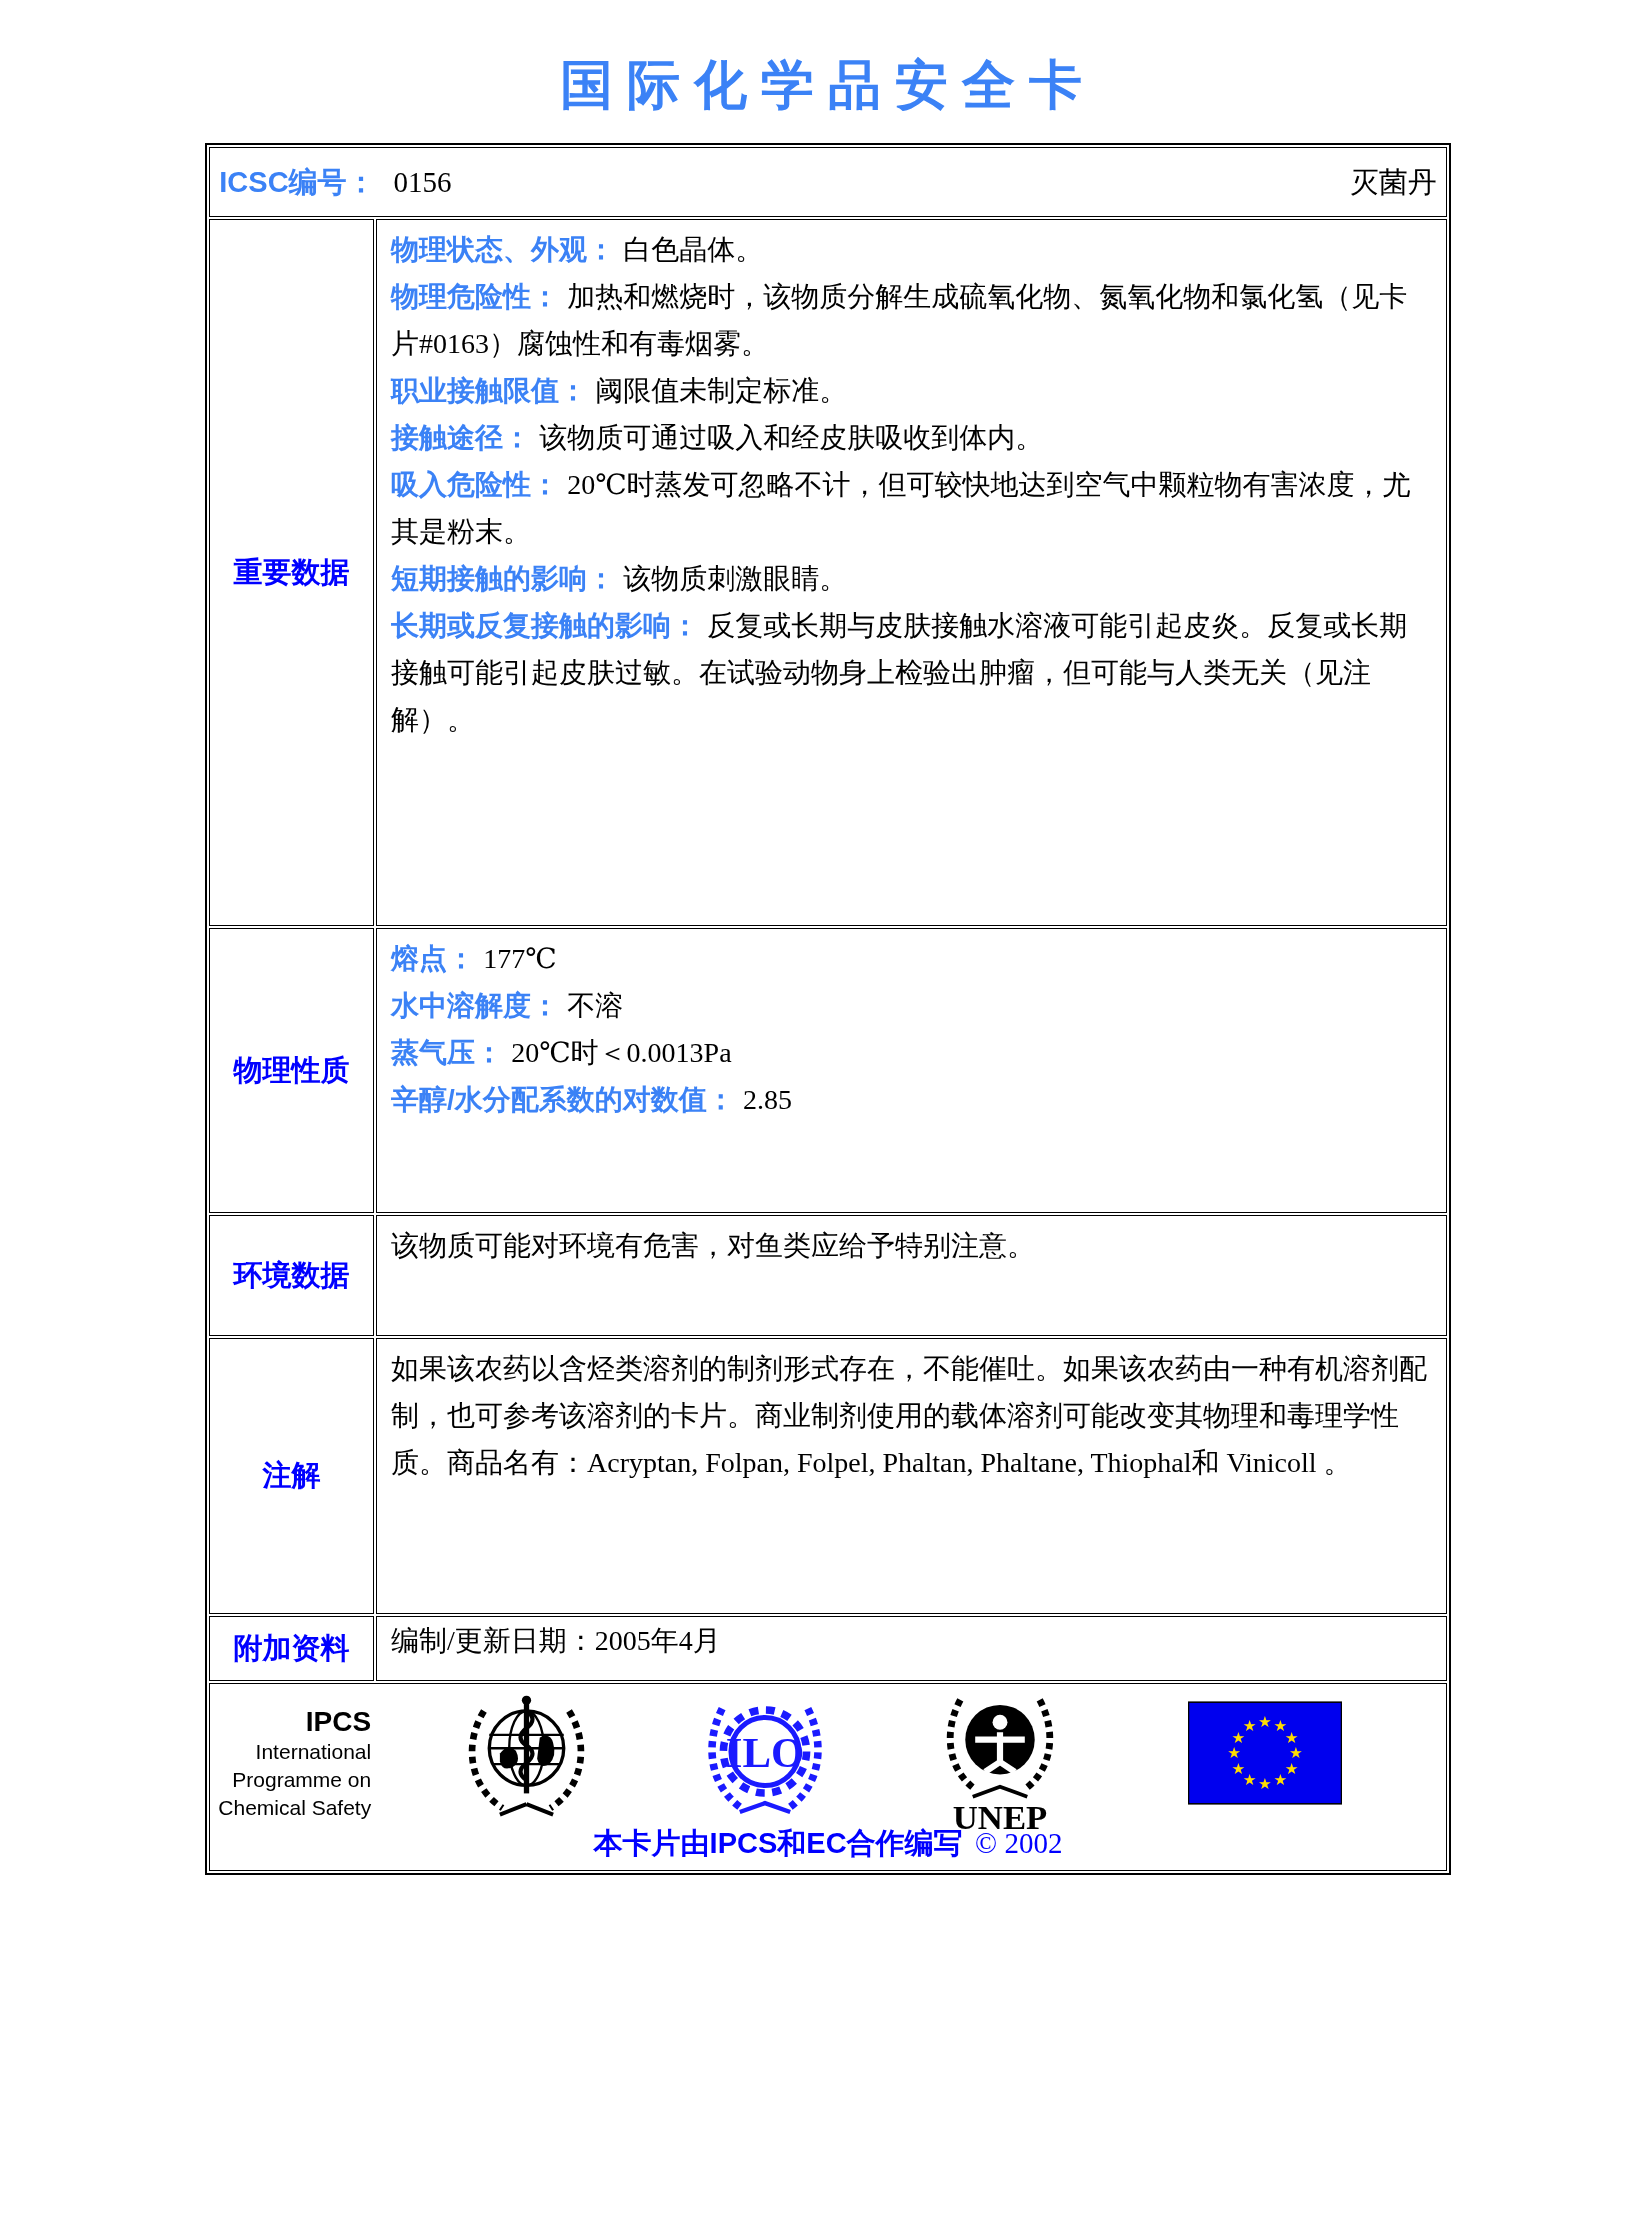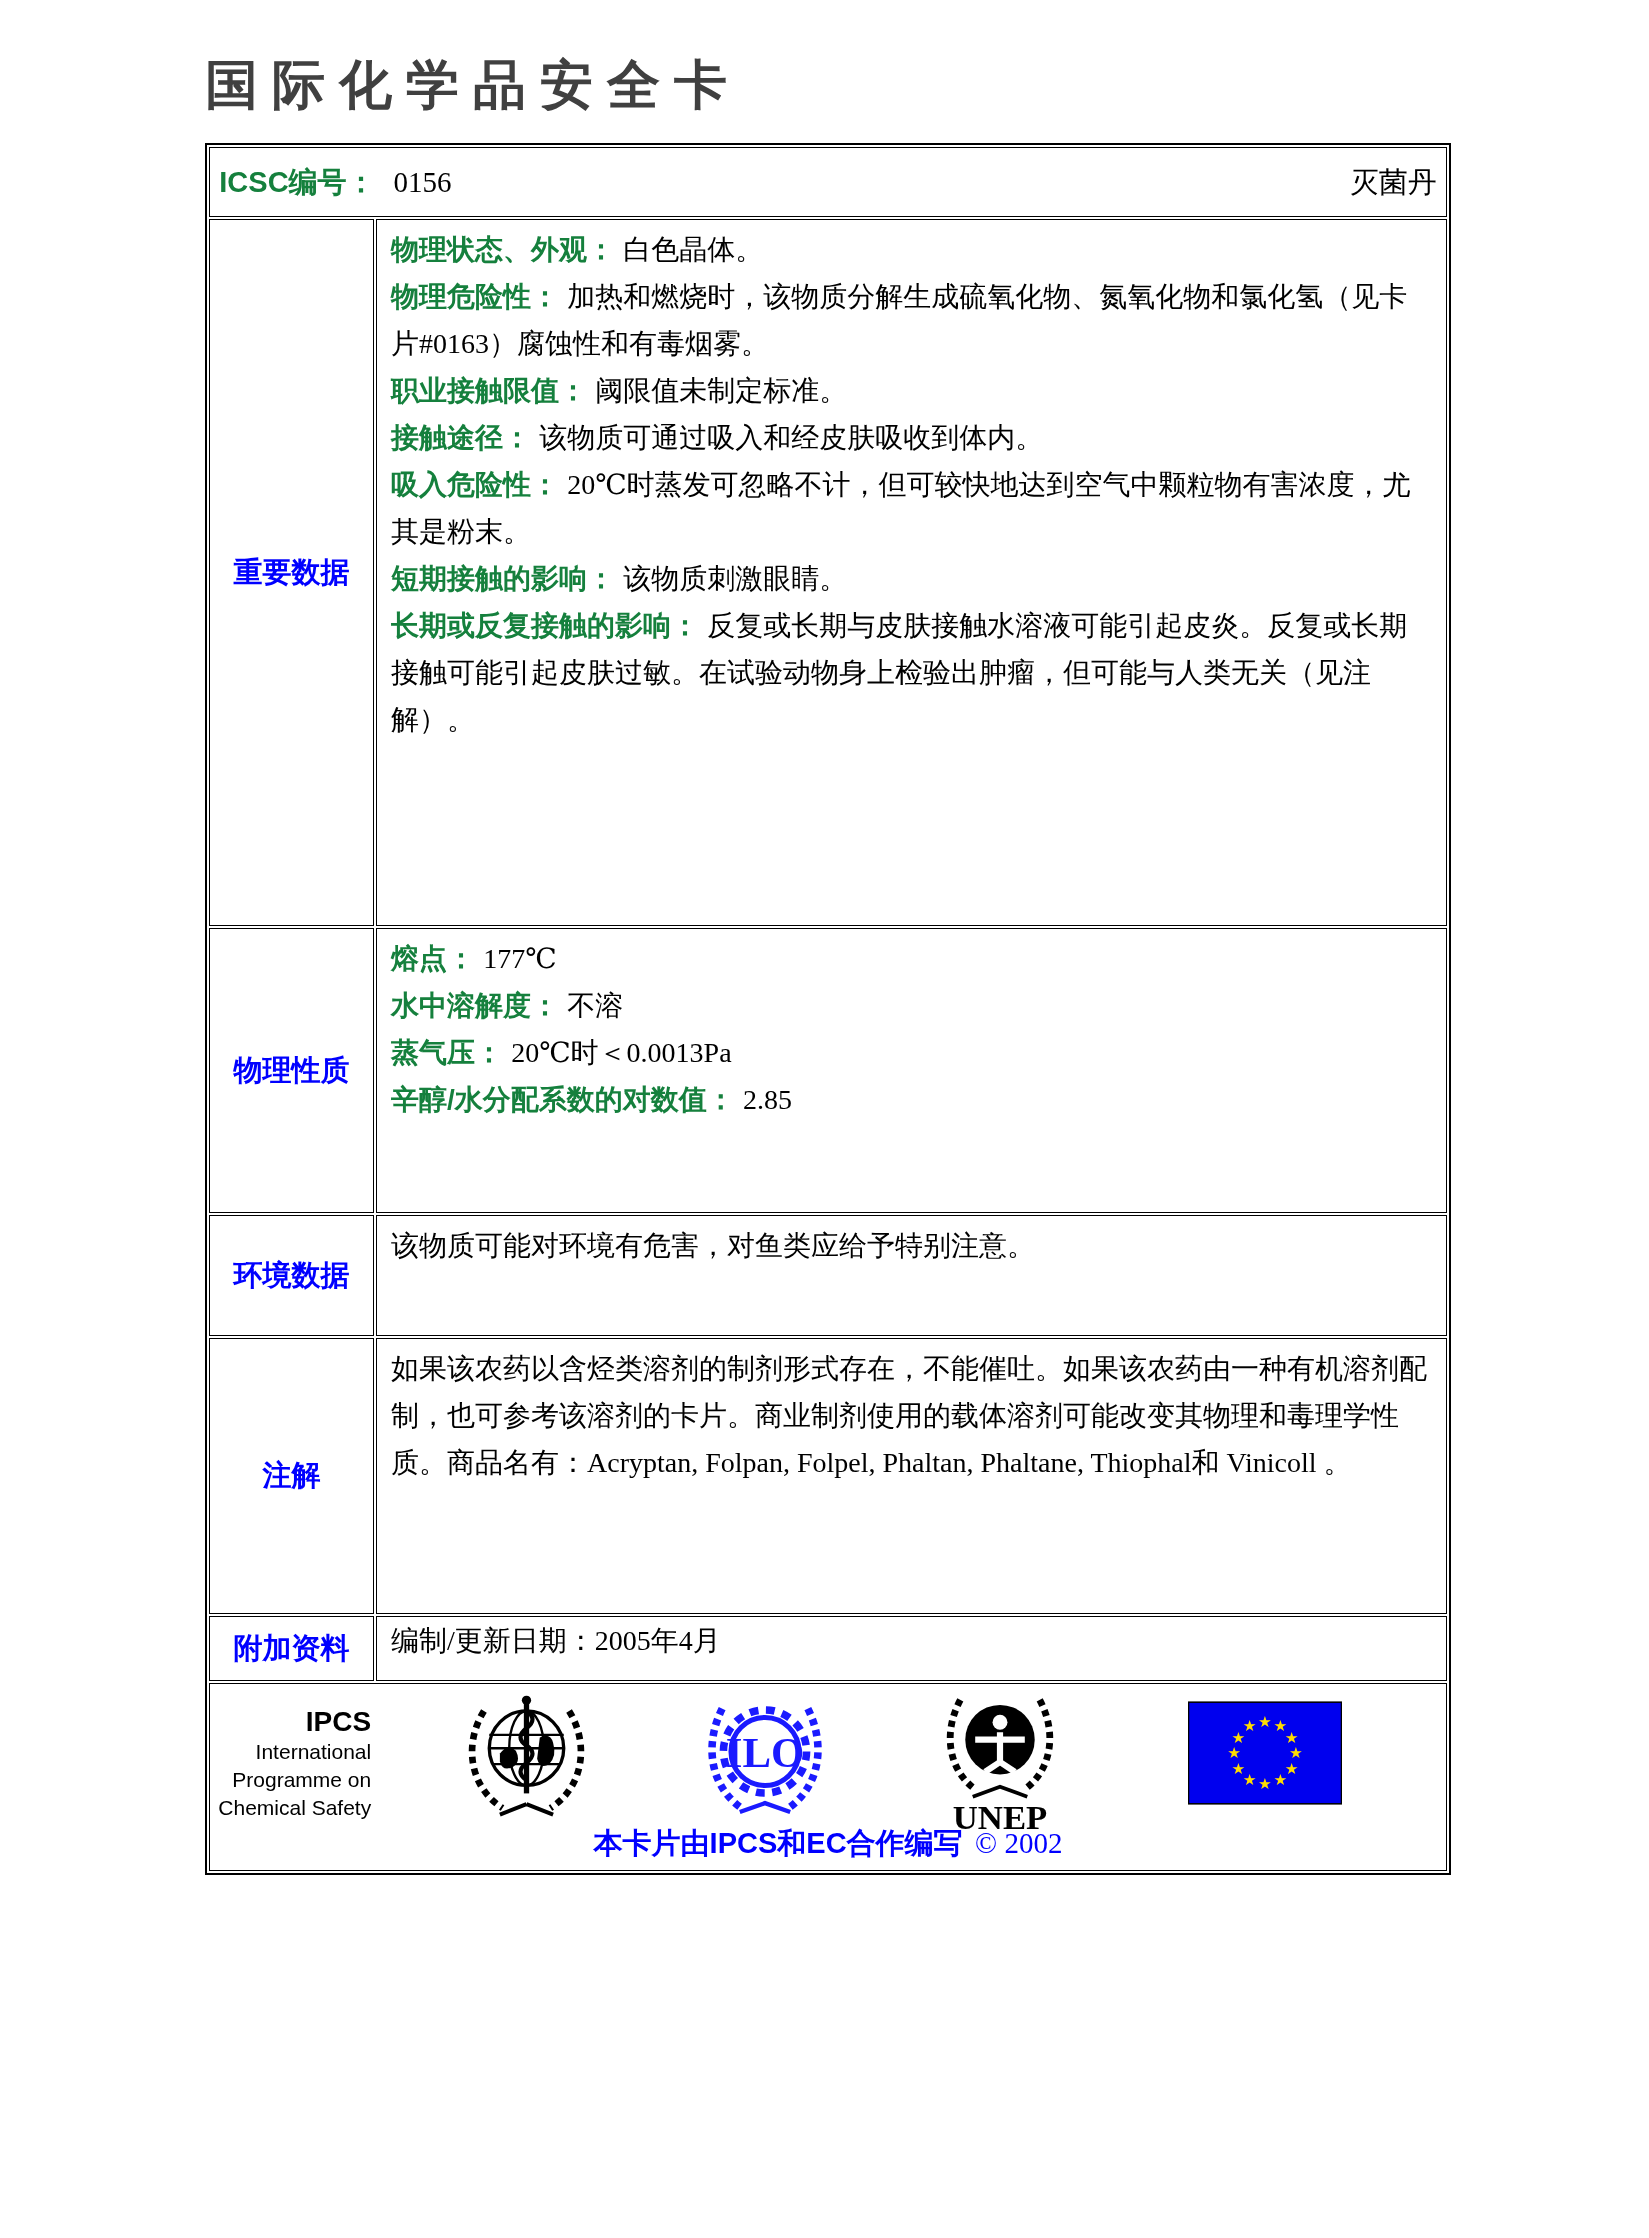--- a/index.html
+++ b/index.html
@@ -1,23 +1,23 @@
 <!DOCTYPE html>
 <html style="font-size:11px"><head>
 <meta charset="utf-8">
 <style>
   html,body{margin:0;padding:0;background:#ffffff;}
   body{width:1649px;height:2239px;position:relative;font-family:"Liberation Sans","DejaVu Sans",sans-serif;}
   .container{position:absolute;left:205px;top:50px;width:1246px;}
-  .page-title{color:#404040;font-size:53px;font-weight:bold;text-align:left;letter-spacing:14px;margin:0 0 21px 0;font-family:"Liberation Sans","DejaVu Sans",sans-serif;}
+  .page-title{color:#3b82f6;font-size:53px;font-weight:bold;text-align:center;letter-spacing:14px;margin:0 0 21px 0;font-family:"Liberation Sans","DejaVu Sans",sans-serif;}
   table.card{width:100%;border-collapse:separate;border-spacing:2.1px;border:2.1px solid #000;table-layout:fixed;background:#fff;}
   td{border:1.4px solid #000;background:#fff;}
   td.label-cell{color:#0000ff;font-weight:bold;font-size:29px;text-align:center;vertical-align:middle;font-family:"Liberation Sans","DejaVu Sans",sans-serif;}
   td.content-cell{vertical-align:top;padding:5.6px 14px;font-size:28px;line-height:47px;color:#000;font-family:"Liberation Serif","DejaVu Serif",serif;}
-  .field-label{color:#15803d;font-weight:bold;font-family:"Liberation Sans","DejaVu Sans",sans-serif;margin-right:8.3px;}
+  .field-label{color:#3b82f6;font-weight:bold;font-family:"Liberation Sans","DejaVu Sans",sans-serif;margin-right:8.3px;}
   .header-row-inner{display:flex;justify-content:space-between;align-items:center;padding:0 8.3px;font-size:29px;line-height:42px;}
   .header-left .icsc-number{color:#000;font-family:"Liberation Serif","DejaVu Serif",serif;margin-left:9.7px;}
   .chem-name{color:#000;font-family:"Liberation Serif","DejaVu Serif",serif;}
   .logos-cell{position:relative;height:186px;padding:0;}
   .ipcs-block{position:absolute;left:8.3px;top:21px;color:#000;text-align:right;}
   .ipcs-acronym{font-size:28px;font-weight:bold;line-height:33px;}
   .ipcs-line{font-size:21px;line-height:28px;}
   .logo{position:absolute;}
   .logo-who{left:250px;top:2.8px;width:133px;height:133px;}
   .logo-ilo{left:492px;top:7px;width:126px;height:126px;}

